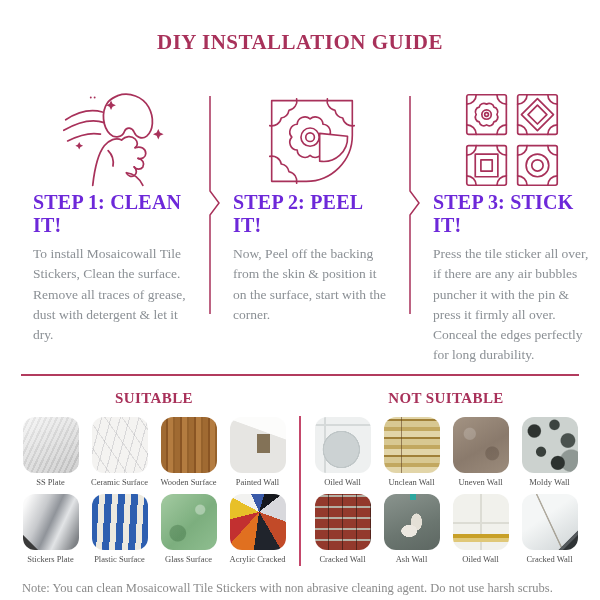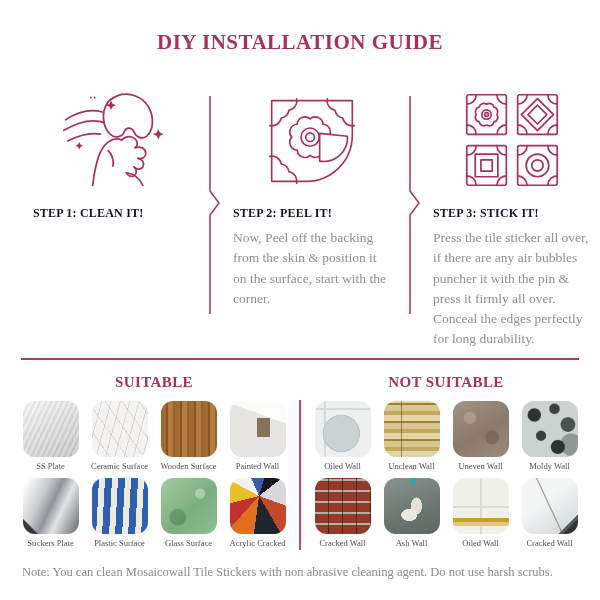--- a/index.html
+++ b/index.html
@@ -10,21 +10,21 @@
   
   .page-title{
     text-align:center;color:#a8315a;font-size:21px;font-weight:bold;
     letter-spacing:.5px;margin:30px 0 0;
   }
   
   .steps{display:grid;grid-template-columns:180px 20px 180px 20px 180px;
     padding-left:20px;margin-top:22px;}
   .step{padding:0 10px 0 13px;}
   .icon-box{height:112px;display:flex;align-items:flex-end;justify-content:center;}
-  .step h2{color:#0f172a;font-size:12px;font-weight:bold;margin:17px 0 7px;letter-spacing:.2px;}
+  .step h2{color:#6d28d9;font-size:20px;font-weight:bold;margin:2px 0 7px;letter-spacing:.2px;}
   .step p{color:#8b9095;font-size:13.5px;line-height:1.5;margin:0;}
   .vdiv svg{display:block;margin-top:18px;}
   
   .hr{height:2px;background:#b23b5e;margin:8px 21px 0;}
   
   .surfaces{display:flex;padding:0 18px;margin-top:10px;}
   .surface-col{width:272px;}
   .surface-col h3{text-align:center;color:#a8315a;font-size:15px;font-weight:bold;
     letter-spacing:.4px;margin:4px 0 10px;}
   .grid{display:grid;grid-template-columns:repeat(4,64px);column-gap:5px;row-gap:7px;justify-content:center;}
@@ -121,20 +121,21 @@
           <path d="M36 98 C38 80 41 66 48 57 C53 51 60 48 66 51"></path>
           <path d="M66 51 C70 47 76 46 80 50 C83 53 83 57 80 59"></path>
           <path d="M80 59 C86 57 91 60 91 65 C91 69 87 71 83 70"></path>
           <path d="M83 70 C88 71 90 75 88 79 C86 82 81 82 79 79"></path>
           <path d="M79 79 C82 82 82 86 79 88 C76 90 72 88 71 85"></path>
           <path d="M52 62 C56 66 58 72 57 78"></path>
           <path d="M88 98 C84 90 79 86 71 85"></path>
         </svg>
       </div>
       <h2>STEP 1: CLEAN IT!</h2>
+      <p>To install Mosaicowall Tile Stickers, Clean the surface. Remove all traces of grease, dust with detergent &amp; let it dry.</p>
     </section>
 
     <div class="vdiv">
       <svg width="20" height="220" viewBox="0 0 20 220" fill="none" stroke="#a8315a" stroke-width="1.5">
         <path d="M10 1 V96 L19 108 L10 120 V219"></path>
       </svg>
     </div>
 
     <section class="step">
       <div class="icon-box">

